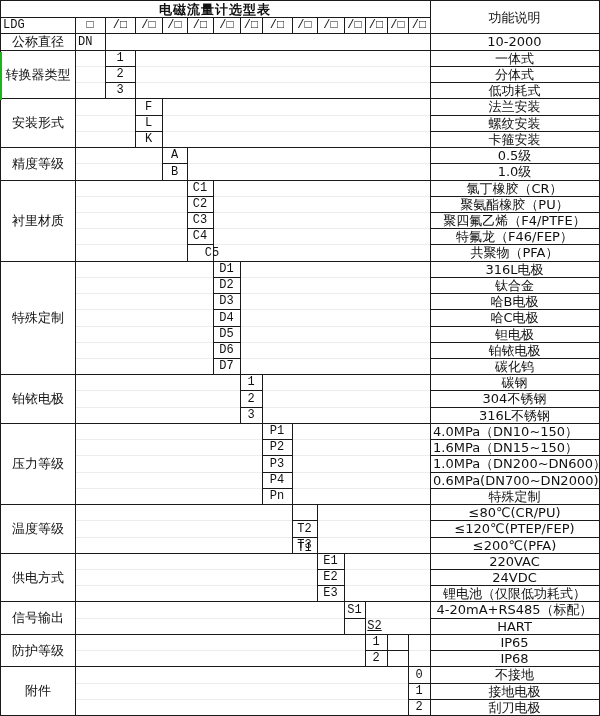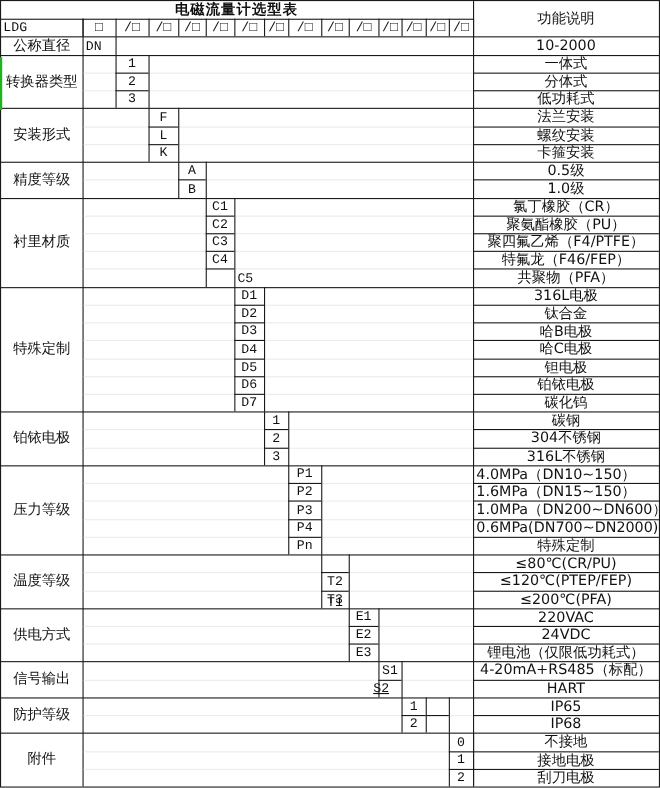--- a/index.html
+++ b/index.html
@@ -118,21 +118,21 @@
     <div class="line" style="left: 187px; top: 180px; width: 1px; height: 81px;"></div>
     <div class="line" style="left: 213px; top: 180px; width: 1px; height: 81px;"></div>
     <div class="line" style="left: 187px; top: 196px; width: 26px; height: 1px;"></div>
     <div class="line" style="left: 187px; top: 212px; width: 26px; height: 1px;"></div>
     <div class="line" style="left: 187px; top: 228px; width: 26px; height: 1px;"></div>
     <div class="line" style="left: 187px; top: 244px; width: 26px; height: 1px;"></div>
     <div class="cell mono" style="left: 187px; top: 180px; width: 26px; height: 16px;">C1</div>
     <div class="cell mono" style="left: 187px; top: 196px; width: 26px; height: 16px;">C2</div>
     <div class="cell mono" style="left: 187px; top: 212px; width: 26px; height: 16px;">C3</div>
     <div class="cell mono" style="left: 187px; top: 228px; width: 26px; height: 16px;">C4</div>
-    <div class="cell mono" style="left: 187px; top: 244px; width: 26px; height: 17px; padding-left: 23px;">C5</div>
+    <div class="cell mono" style="left: 176px; top: 244px; width: 26px; height: 17px; padding-left: 23px;">C5</div>
     <div class="cell " style="left: 431px; top: 180px; width: 167px; height: 16px; text-align: center;">氯丁橡胶（CR）</div>
     <div class="line" style="left: 430px; top: 196px; width: 169px; height: 1px;"></div>
     <div class="cell " style="left: 431px; top: 196px; width: 167px; height: 16px;">聚氨酯橡胶（PU）</div>
     <div class="line" style="left: 430px; top: 212px; width: 169px; height: 1px;"></div>
     <div class="cell " style="left: 431px; top: 212px; width: 167px; height: 16px;">聚四氟乙烯（F4/PTFE）</div>
     <div class="line" style="left: 430px; top: 228px; width: 169px; height: 1px;"></div>
     <div class="cell " style="left: 431px; top: 228px; width: 167px; height: 16px;">特氟龙（F46/FEP）</div>
     <div class="line" style="left: 430px; top: 244px; width: 169px; height: 1px;"></div>
     <div class="cell " style="left: 431px; top: 244px; width: 167px; height: 17px;">共聚物（PFA）</div>
     <div class="line" style="left: 0px; top: 261px; width: 600px; height: 1px;"></div>
@@ -245,21 +245,21 @@
     <div class="cell " style="left: 431px; top: 569px; width: 167px; height: 16px;">24VDC</div>
     <div class="line" style="left: 430px; top: 585px; width: 169px; height: 1px;"></div>
     <div class="cell " style="left: 431px; top: 585px; width: 167px; height: 16px;">锂电池（仅限低功耗式）</div>
     <div class="line" style="left: 0px; top: 601px; width: 600px; height: 1px;"></div>
     <div class="faint" style="left: 76px; top: 618px; width: 354px; height: 1px;"></div>
     <div class="cell " style="left: 1px; top: 601px; width: 74px; height: 33px;">信号输出</div>
     <div class="line" style="left: 344px; top: 601px; width: 1px; height: 33px;"></div>
     <div class="line" style="left: 365px; top: 601px; width: 1px; height: 33px;"></div>
     <div class="line" style="left: 344px; top: 618px; width: 21px; height: 1px;"></div>
     <div class="cell mono" style="left: 344px; top: 601px; width: 21px; height: 17px;">S1</div>
-    <div class="cell mono" style="left: 336px; top: 618px; width: 21px; height: 16px; text-decoration: underline;">S2</div>
+    <div class="cell mono" style="left: 364px; top: 618px; width: 21px; height: 16px; text-decoration: underline;">S2</div>
     <div class="cell " style="left: 431px; top: 601px; width: 167px; height: 17px;">4-20mA+RS485（标配）</div>
     <div class="line" style="left: 430px; top: 618px; width: 169px; height: 1px;"></div>
     <div class="cell " style="left: 431px; top: 618px; width: 167px; height: 16px;">HART</div>
     <div class="line" style="left: 0px; top: 634px; width: 600px; height: 1px;"></div>
     <div class="faint" style="left: 76px; top: 650px; width: 354px; height: 1px;"></div>
     <div class="cell " style="left: 1px; top: 634px; width: 74px; height: 32px;">防护等级</div>
     <div class="line" style="left: 365px; top: 634px; width: 1px; height: 32px;"></div>
     <div class="line" style="left: 387px; top: 634px; width: 1px; height: 32px;"></div>
     <div class="line" style="left: 365px; top: 650px; width: 22px; height: 1px;"></div>
     <div class="cell mono" style="left: 365px; top: 634px; width: 22px; height: 16px;">1</div>

